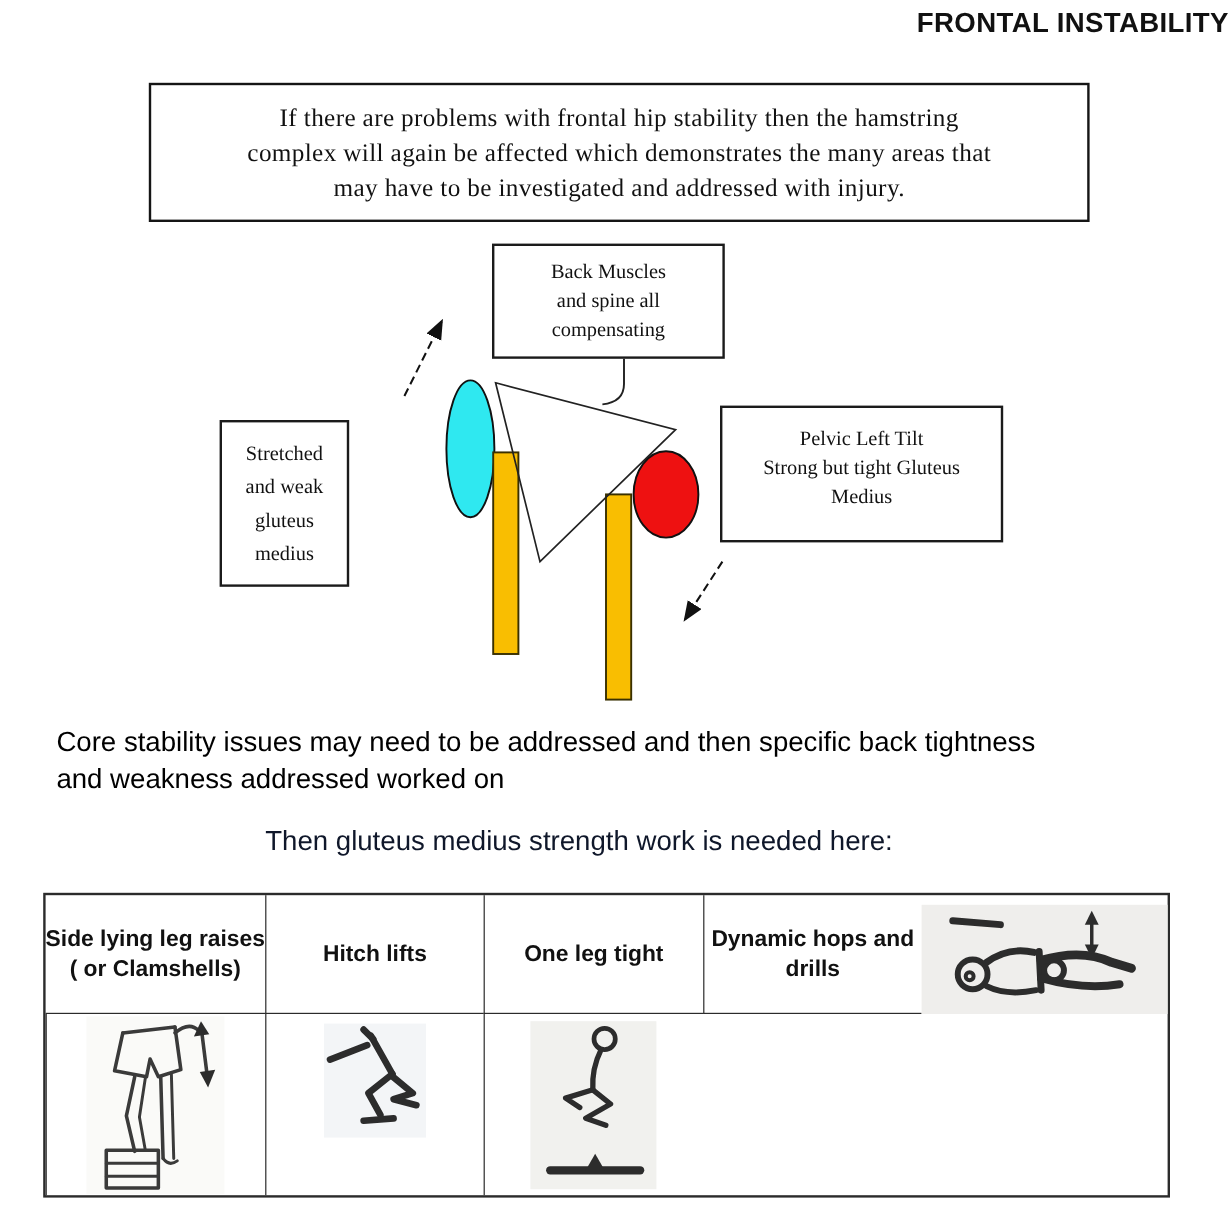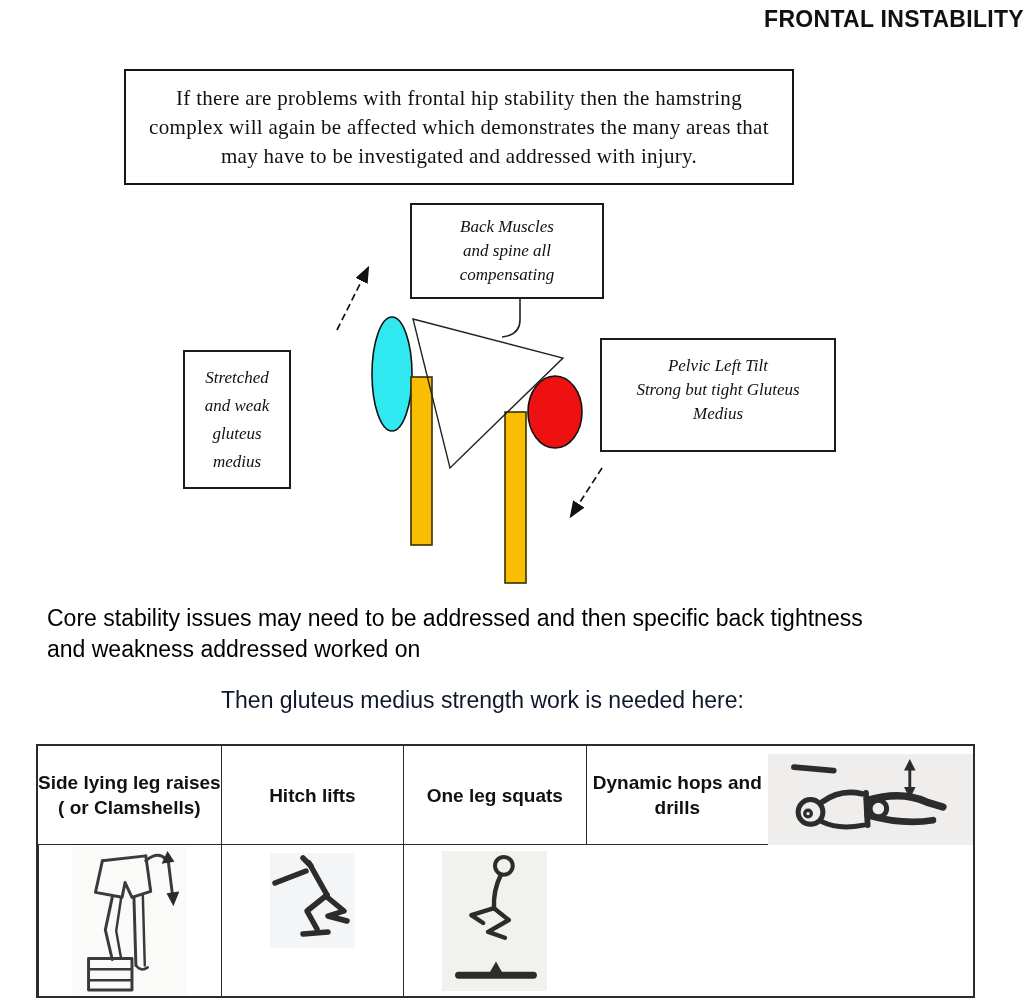--- a/index.html
+++ b/index.html
@@ -5,32 +5,32 @@
   html,body{margin:0;padding:0;background:#ffffff;}
   #page{position:relative;width:1024px;height:1004px;background:#ffffff;overflow:hidden;
         font-family:"Liberation Sans",sans-serif;color:#111;}
 
   
   .title{position:absolute;top:6px;left:0;width:100%;text-align:right;
          font-size:23px;font-weight:bold;letter-spacing:.3px;
          text-decoration-thickness:2px;text-underline-offset:5px;}
 
   
-  .intro-box{position:absolute;left:124px;top:69px;width:670px;height:116px;box-sizing:border-box;
+  .intro-box{position:absolute;left:124px;top:69px;width:784px;height:116px;box-sizing:border-box;
              border:2px solid #151515;text-align:center;padding-top:13px;
              font-family:"Liberation Serif","DejaVu Serif",serif;font-size:21px;line-height:29px;letter-spacing:.3px;}
   .intro-box span{display:block;white-space:nowrap;}
 
   
   .diagram-svg{position:absolute;left:0;top:195px;width:1024px;height:400px;}
 
   
   .dbox{position:absolute;box-sizing:border-box;border:2px solid #1b1b1b;text-align:center;
         font-family:"Liberation Serif","DejaVu Serif",serif;font-size:17px;color:#111;background:#fff0;}
-  .dbox span{display:block;white-space:nowrap;font-style:italic;}
+  .dbox span{display:block;white-space:nowrap;}
   .box-back{left:410px;top:203px;width:194px;height:96px;padding-top:10px;line-height:24px;}
   .box-stretched{left:183px;top:350px;width:108px;height:139px;padding-top:12px;line-height:28px;}
   .box-pelvic{left:600px;top:338px;width:236px;height:114px;padding-top:14px;line-height:24px;}
 
   
   .para{position:absolute;left:47px;top:603px;font-size:23px;line-height:31px;color:#000000;}
   .para span{display:block;white-space:nowrap;}
   .subhead{position:absolute;left:221px;top:687px;font-size:23px;white-space:nowrap;color:#0f172a;}
 
   
@@ -109,21 +109,21 @@
   <div class="ex-table">
 
     <div class="cell hdr">
       <span>Side lying leg raises</span>
       <span>( or Clamshells)</span>
     </div>
     <div class="cell hdr bl">
       <span>Hitch lifts</span>
     </div>
     <div class="cell hdr bl">
-      <span>One leg squats</span>
+      <span>One leg tight</span>
     </div>
     <div class="cell hdr bl">
       <span>Dynamic hops and</span>
       <span>drills</span>
     </div>
 
     <div class="cell figcell pad8">
       <svg width="205" height="110" viewBox="0 0 205 110" style="background:#efeeec" fill="none" stroke="#2c2c2c" stroke-linecap="round">
         <path d="M10,16 L58,20" stroke-width="7"></path>
         <circle cx="30" cy="70" r="15" stroke-width="6"></circle>

